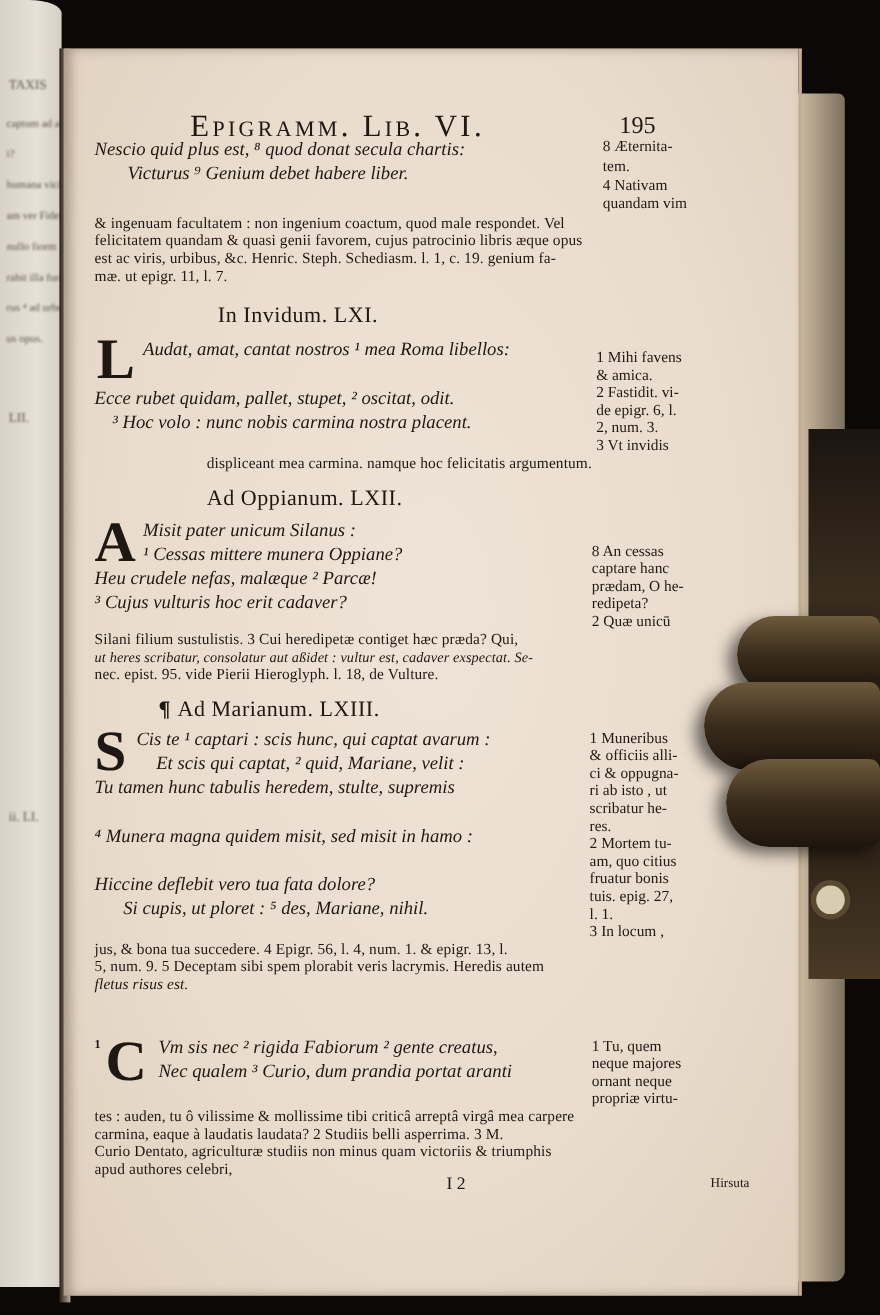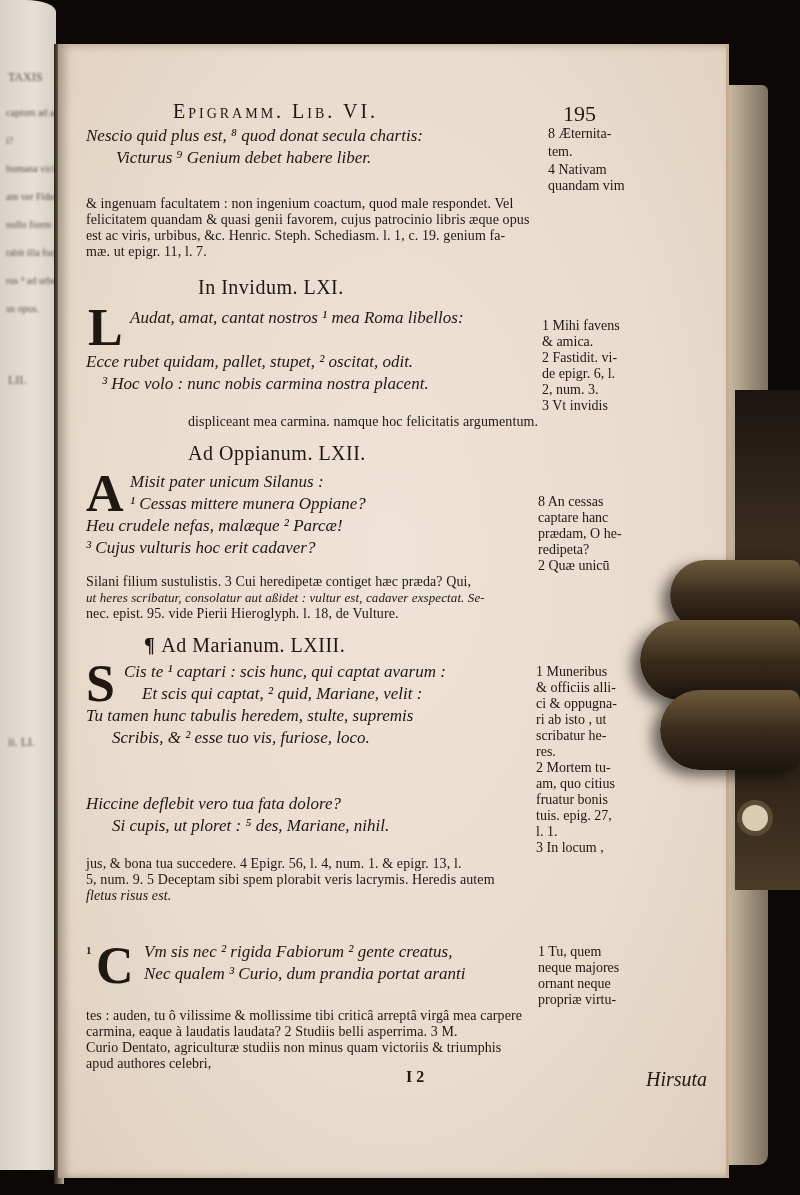--- a/index.html
+++ b/index.html
@@ -35,33 +35,33 @@
       border-radius: 0 6px 10px 0;
     }
     
     .page {
       position: absolute; left: 58px; top: 44px; width: 668px; height: 1134px;
       background: radial-gradient(ellipse at 50% 45%, #efe3d7 0%, #e9dccd 60%, #dfcfbd 100%);
       border-right: 3px solid #c4ac90;
       box-shadow: inset 6px 0 10px rgba(60,40,20,0.35);
     }
     .running-head {
-      position: absolute; left: 115px; top: 56px; font-size: 20px; letter-spacing: 3px;
+      position: absolute; left: 115px; top: 56px; font-size: 28px; letter-spacing: 3px;
       font-variant: small-caps;
     }
     .folio { position: absolute; left: 505px; top: 57px; font-size: 22px; }
     .line { position: absolute; white-space: nowrap; }
     .verse { font-style: italic; font-size: 17px; }
     .prose { font-size: 14px; letter-spacing: 0.1px; }
     .margin-note { font-size: 14px; }
     .heading { font-size: 20px; letter-spacing: 0.5px; }
     .dropcap { position: absolute; font-size: 52px; font-weight: bold; line-height: 1; }
     .pilcrow { font-size: 20px; font-weight: bold; margin-right: 6px; }
-    .signature { position: absolute; font-size: 16px; font-weight: bold; }
-    .catchword { position: absolute; font-size: 20px; font-style: italic; }
+    .signature { position: absolute; font-size: 16px; font-weight: normal; }
+    .catchword { position: absolute; font-size: 12px; }
 
     
     .clip {
       position: absolute; left: 640px; top: 390px; width: 160px; height: 500px;
     }
     .clip-dark {
       position: absolute; left: 95px; top: 0; width: 65px; height: 500px;
       background: linear-gradient(180deg, #1b1410 0%, #3a2d1f 30%, #1c140e 60%, #4a3a26 100%);
     }
     .finger {
@@ -139,21 +139,21 @@
   <div class="line prose" style="left:28px; top:546px; font-style:italic; font-size:13px">ut heres scribatur, consolatur aut aßidet : vultur est, cadaver exspectat. Se-</div>
   <div class="line prose" style="left:28px; top:562px">nec. epist. 95. vide Pierii Hieroglyph. l. 18, de Vulture.</div>
 
   <div class="line heading" style="left:86px; top:590px">
     <span class="pilcrow">¶</span><span>Ad Marianum. LXIII.</span>
   </div>
   <div class="dropcap" style="left:28px; top:614px">S</div>
   <div class="line verse" style="left:66px; top:618px">Cis te ¹ captari : scis hunc, qui captat avarum :</div>
   <div class="line verse" style="left:84px; top:640px">Et scis qui captat, ² quid, Mariane, velit :</div>
   <div class="line verse" style="left:28px; top:662px">Tu tamen hunc tabulis heredem, stulte, supremis</div>
-  <div class="line verse" style="left:54px; top:684px">Scribis, &amp; ² esse tuo vis, furiose, loco.</div>
+  <div class="line verse" style="left:28px; top:706px">⁴ Munera magna quidem misit, sed misit in hamo :</div>
   <div class="line verse" style="left:28px; top:750px">Hiccine deflebit vero tua fata dolore?</div>
   <div class="line verse" style="left:54px; top:772px">Si cupis, ut ploret : ⁵ des, Mariane, nihil.</div>
   <div class="line margin-note" style="left:478px; top:620px">1   Muneribus</div>
   <div class="line margin-note" style="left:478px; top:636px">&amp; officiis alli-</div>
   <div class="line margin-note" style="left:478px; top:652px">ci &amp; oppugna-</div>
   <div class="line margin-note" style="left:478px; top:668px">ri ab isto , ut</div>
   <div class="line margin-note" style="left:478px; top:684px">scribatur   he-</div>
   <div class="line margin-note" style="left:478px; top:700px">res.</div>
   <div class="line margin-note" style="left:478px; top:716px">2  Mortem tu-</div>
   <div class="line margin-note" style="left:478px; top:732px">am, quo citius</div>

